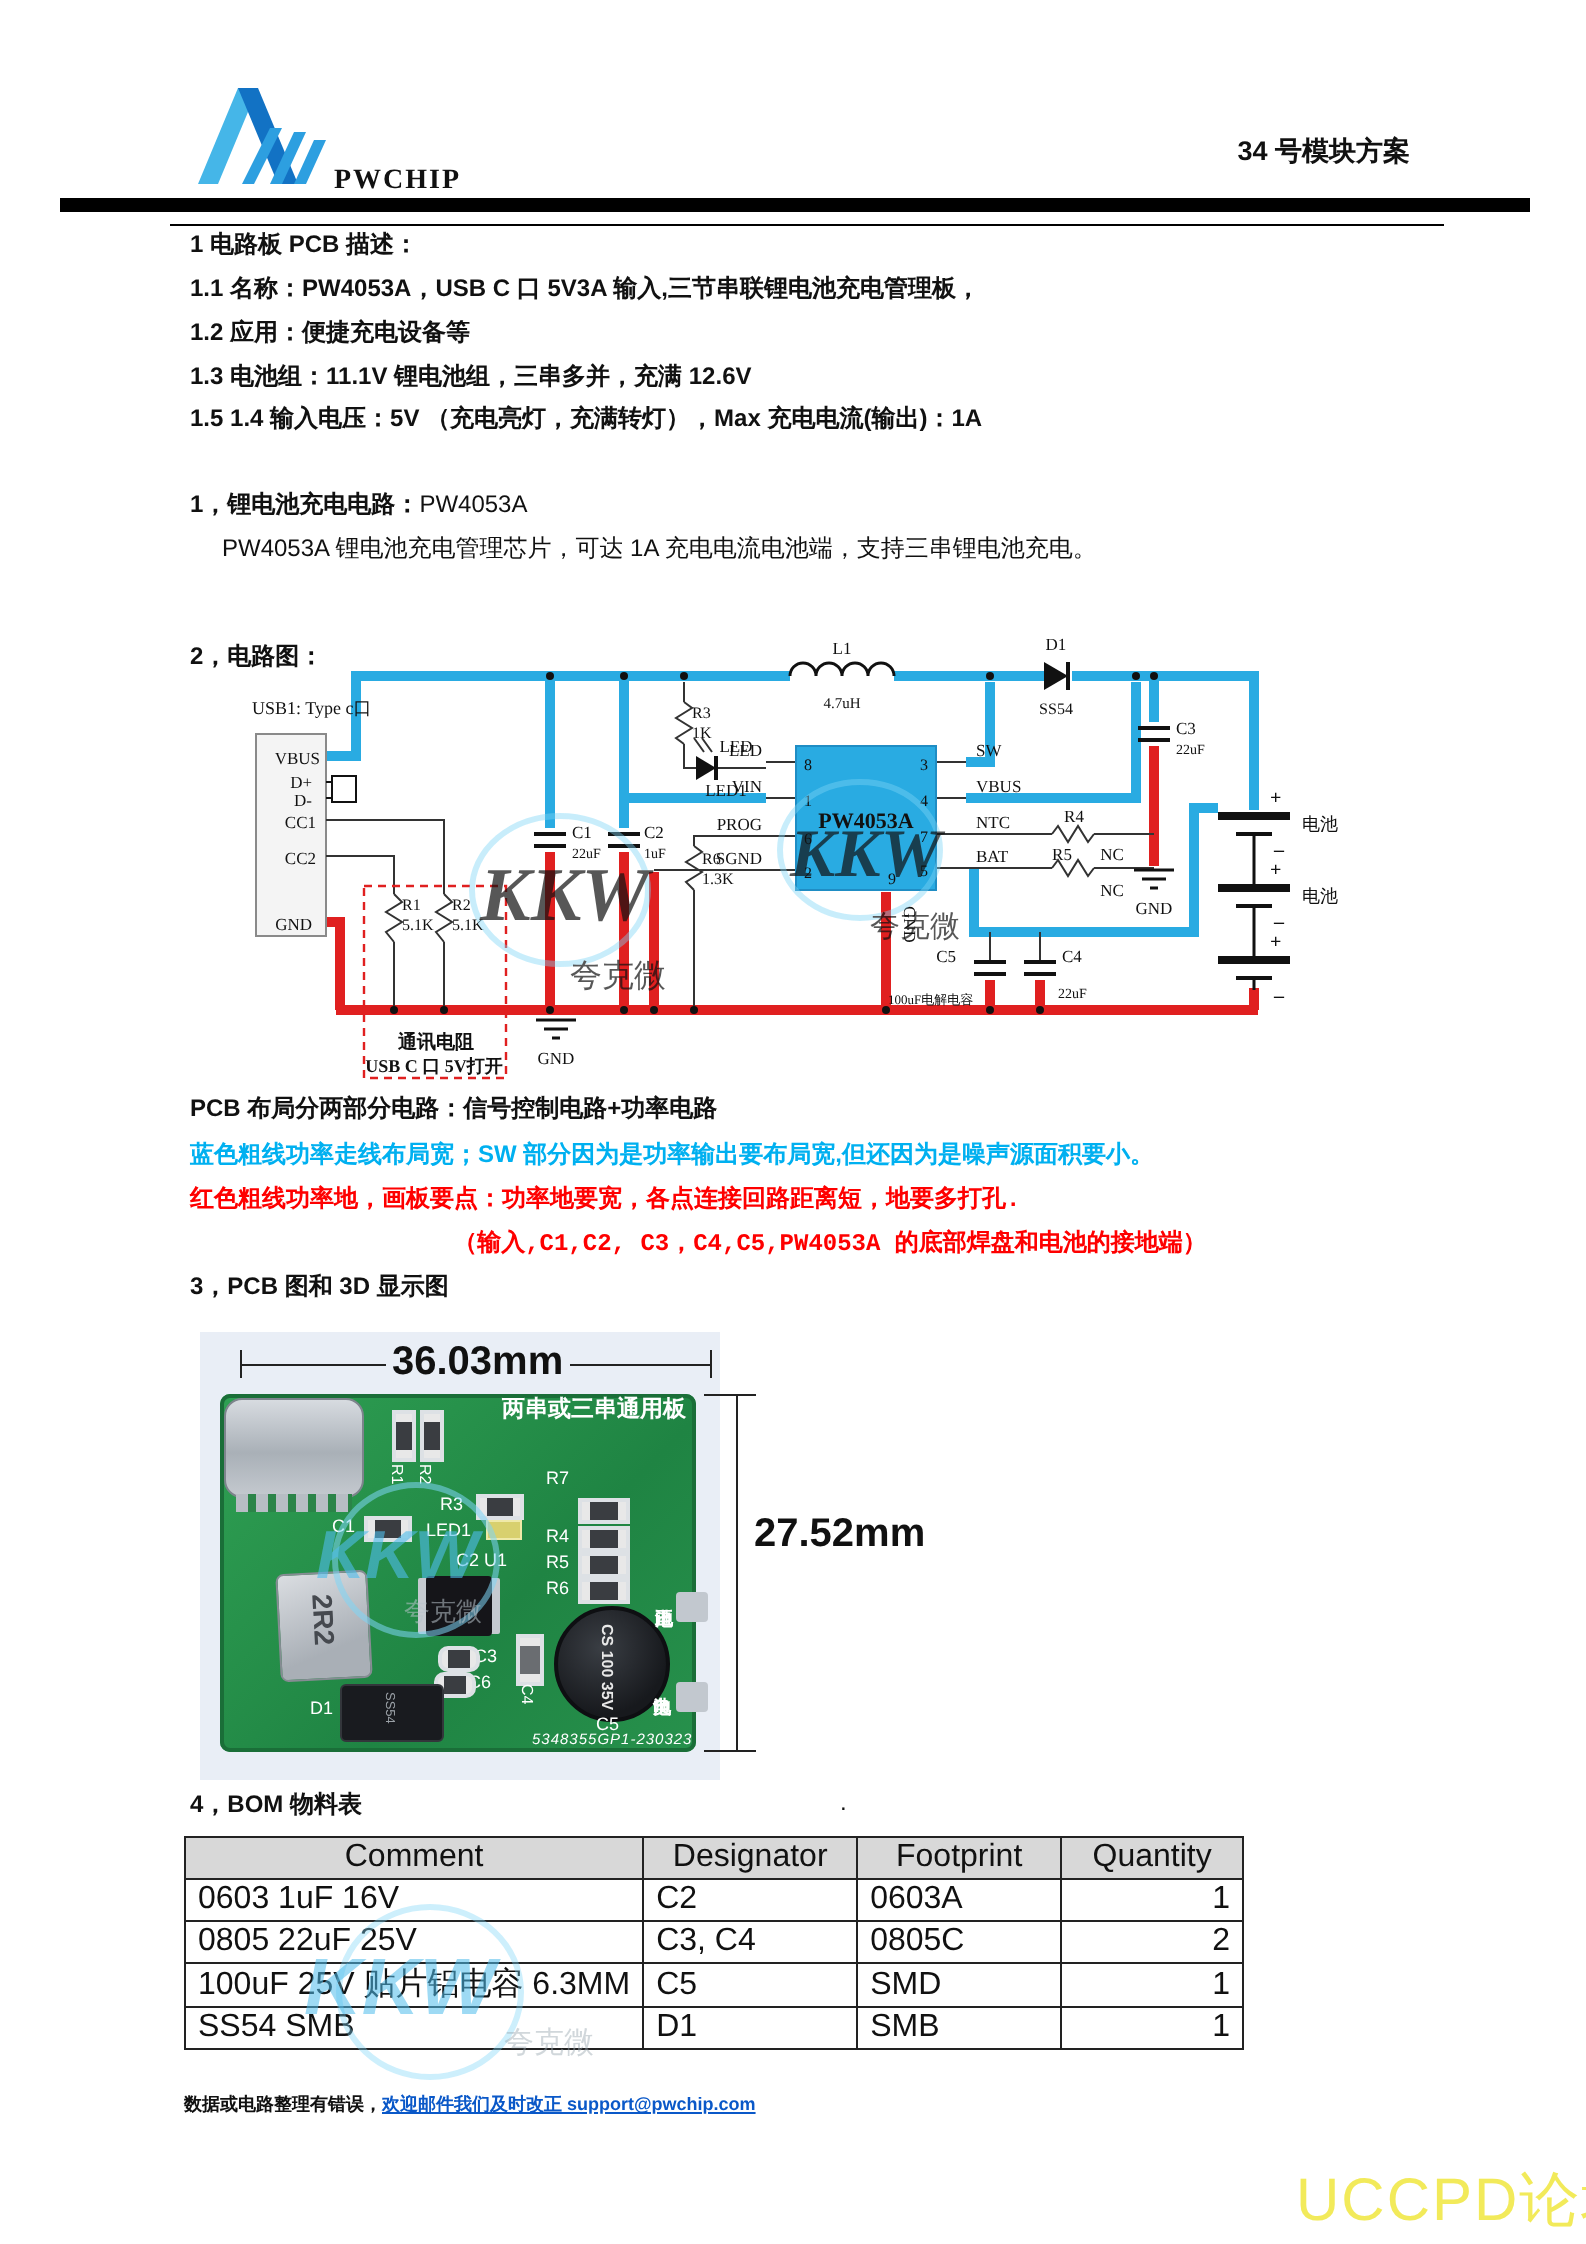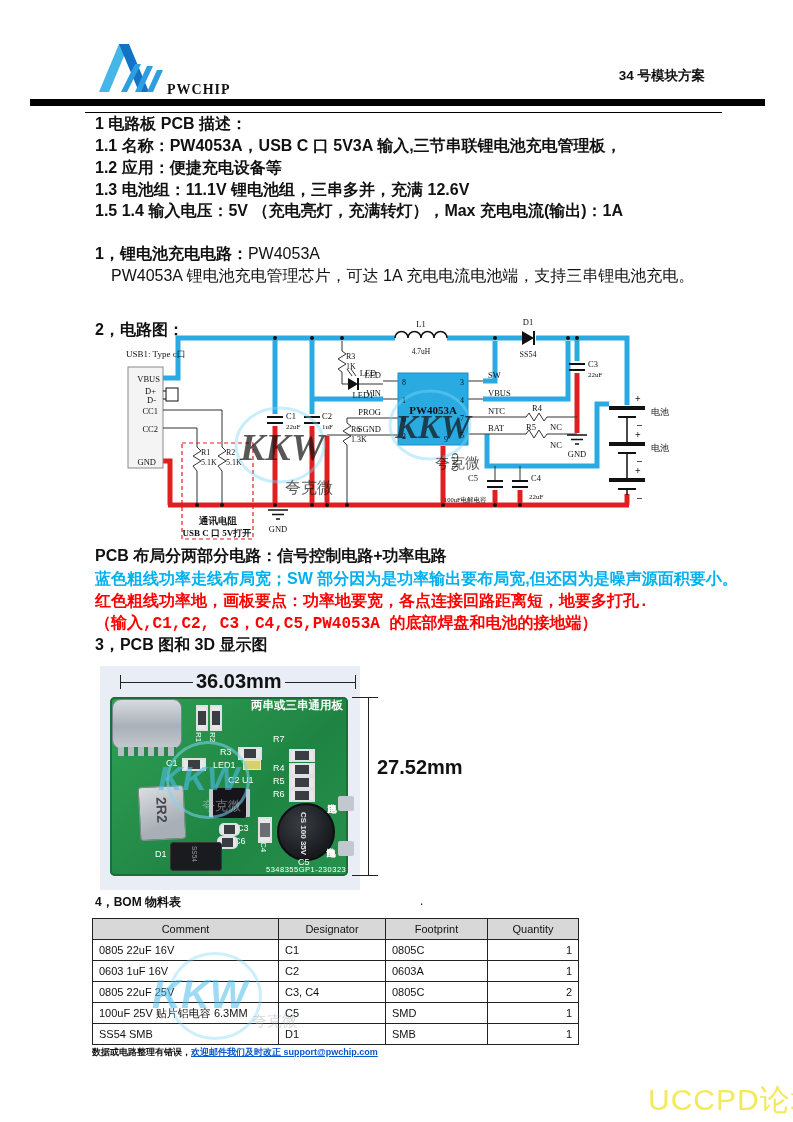--- a/index.html
+++ b/index.html
@@ -1,27 +1,27 @@
 <!DOCTYPE html>
 <html><head>
 <meta charset="utf-8">
 <style>
   html,body{margin:0;padding:0;background:#fff;}
   .page{position:relative;width:793px;height:1122px;background:#fff;overflow:hidden;
         font-family:"Liberation Sans",sans-serif;color:#111;}
   .abs{position:absolute;}
-  .bodyline{position:absolute;left:95px;width:640px;font-size:16px;font-weight:bold;
+  .bodyline{position:absolute;left:95px;width:640px;font-size:12px;font-weight:bold;
             white-space:nowrap;color:#111;}
   .reg{font-weight:normal;}
   .cyan{color:#00b0f0;}
   .red{color:#fe0000;font-family:Liberation Mono, monospace;}
   .rule{position:absolute;background:#000;}
   
   table.bom{position:absolute;left:92px;top:918px;border-collapse:collapse;table-layout:fixed;
-            font-size:11px;background:#fff;}
+            font-size:16px;background:#fff;}
   table.bom th,table.bom td{border:1px solid #222;height:20px;padding:0 6px;overflow:hidden;
             white-space:nowrap;font-weight:normal;}
   table.bom th{background:#d8d8d8;text-align:center;}
   table.bom td{text-align:left;}
   table.bom td.qty{text-align:right;}
   
   .photo-bg{position:absolute;left:0;top:0;width:260px;height:224px;background:#e9eef6;}
   .board{position:absolute;left:10px;top:31px;width:238px;height:179px;border-radius:5px;
          background:linear-gradient(135deg,#2fa053,#1f8443 60%,#27914c);box-shadow:inset 0 0 0 2px #1a6e38;}
   .blabel{position:absolute;color:#fff;font-size:9px;line-height:9px;white-space:nowrap;}
@@ -279,21 +279,21 @@
       <ellipse cx="330" cy="120" rx="40" ry="34" stroke="#7dd6f6" stroke-width="3" fill="none" opacity="0.6"></ellipse>
       <text x="295" y="133" font-size="34" font-style="italic" font-weight="bold" fill="#45bdee" font-family="Liberation Sans, sans-serif">KKW</text>
       <text x="335" y="163" font-size="15" fill="#93a1ab">夸克微</text>
     </g>
   </svg>
   </div>
 
   <div class="bodyline" style="top:546px;">PCB 布局分两部分电路：信号控制电路+功率电路</div>
   <div class="bodyline cyan" style="top:569px;">蓝色粗线功率走线布局宽；SW 部分因为是功率输出要布局宽,但还因为是噪声源面积要小。</div>
   <div class="bodyline red" style="top:591px;">红色粗线功率地，画板要点：功率地要宽，各点连接回路距离短，地要多打孔.</div>
-  <div class="bodyline red" style="top:613px;">（输入,C1,C2, C3，C4,C5,PW4053A 的底部焊盘和电池的接地端）</div>
+  <div class="bodyline red" style="top:613px;text-align:center;">（输入,C1,C2, C3，C4,C5,PW4053A 的底部焊盘和电池的接地端）</div>
   <div class="bodyline" style="top:635px;">3，PCB 图和 3D 显示图</div>
 
   <div class="abs" style="left:100px;top:666px;width:440px;height:226px;">
     <div class="photo-bg"></div>
 
     <div class="rule" style="left:20px;top:16px;width:236px;height:1px;background:#222;"></div>
     <div class="rule" style="left:20px;top:9px;width:1px;height:14px;background:#222;"></div>
     <div class="rule" style="left:255px;top:9px;width:1px;height:14px;background:#222;"></div>
     <div class="abs dimlabel" style="left:93px;top:4px;">36.03mm</div>
 
@@ -354,21 +354,21 @@
 
       <div class="abs" style="left:60px;top:145px;width:50px;height:27px;background:#191b1f;border-radius:3px;border:1px solid #33363b;">
         <span class="vtext" style="position:absolute;left:20px;top:3px;font-size:6.5px;color:#9aa0a6;">SS54</span>
       </div>
       <div class="blabel" style="left:45px;top:153px;">D1</div>
 
       <div class="blabel vtext" style="left:217px;top:100px;font-weight:bold;">电池正</div>
       <div class="blabel vtext" style="left:216px;top:144px;font-weight:bold;">电池负</div>
       <div class="abs" style="left:228px;top:99px;width:16px;height:15px;background:#c2c8cf;border-radius:2px;"></div>
       <div class="abs" style="left:228px;top:144px;width:16px;height:15px;background:#c2c8cf;border-radius:2px;"></div>
-      <div class="blabel" style="left:156px;top:168px;font-size:7.5px;letter-spacing:.5px;">5348355GP1-230323</div>
+      <div class="blabel" style="left:156px;top:168px;font-size:7.5px;letter-spacing:.5px;font-style:italic;">5348355GP1-230323</div>
 
       <div class="kkw-ring" style="left:56px;top:44px;width:78px;height:72px;"></div>
       <div class="abs kkw-text" style="left:48px;top:62px;font-size:34px;opacity:.6;">KKW</div>
       <div class="abs" style="left:92px;top:100px;font-size:13px;color:#b9c4cb;opacity:.55;">夸克微</div>
     </div>
   </div>
 
   <div class="abs" style="left:95px;top:894px;font-size:12px;font-weight:bold;">4，BOM 物料表</div>
   <div class="abs" style="left:420px;top:894px;font-size:12px;">.</div>
 
@@ -378,26 +378,20 @@
         <col style="width:107px">
         <col style="width:102px">
         <col style="width:91px">
       </colgroup>
     <tbody>
         <tr>
       <th>Comment</th>
       <th>Designator</th>
       <th>Footprint</th>
       <th>Quantity</th>
-    </tr>
-    <tr>
-      <td>0805 22uF 16V</td>
-      <td>C1</td>
-      <td>0805C</td>
-      <td class="qty">1</td>
     </tr>
     <tr>
       <td>0603 1uF 16V</td>
       <td>C2</td>
       <td>0603A</td>
       <td class="qty">1</td>
     </tr>
     <tr>
       <td>0805 22uF 25V</td>
       <td>C3, C4</td>

